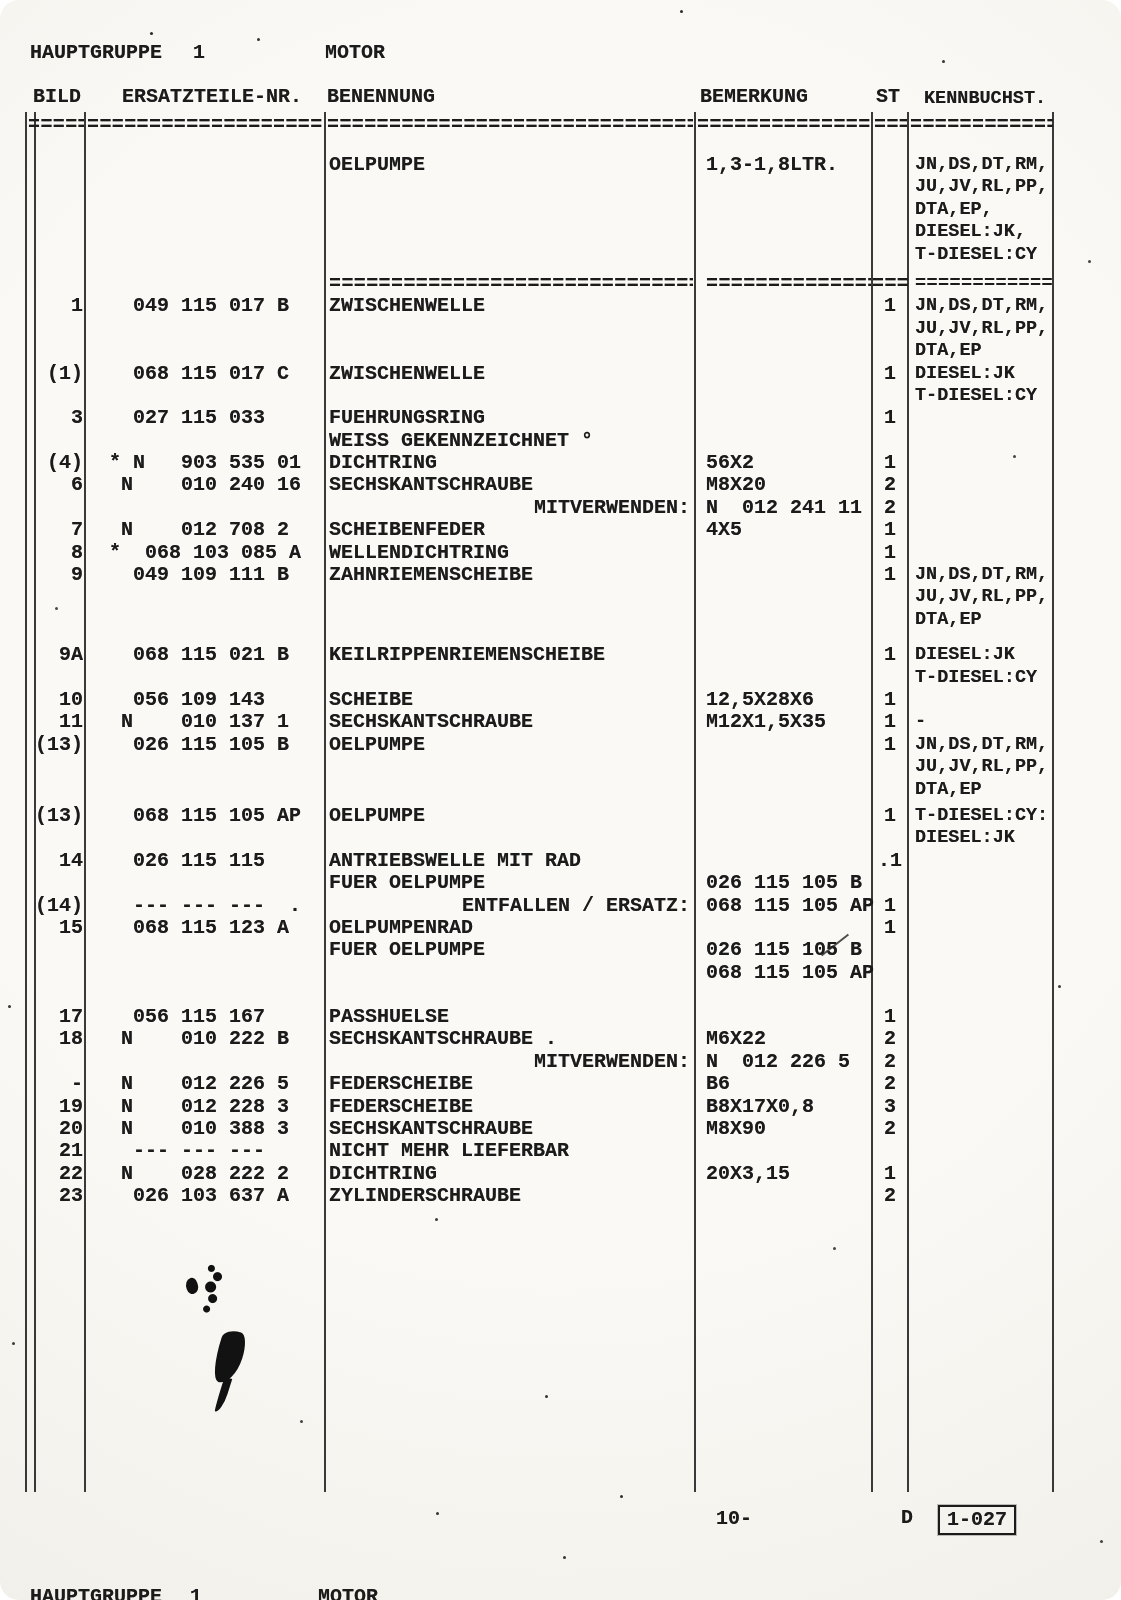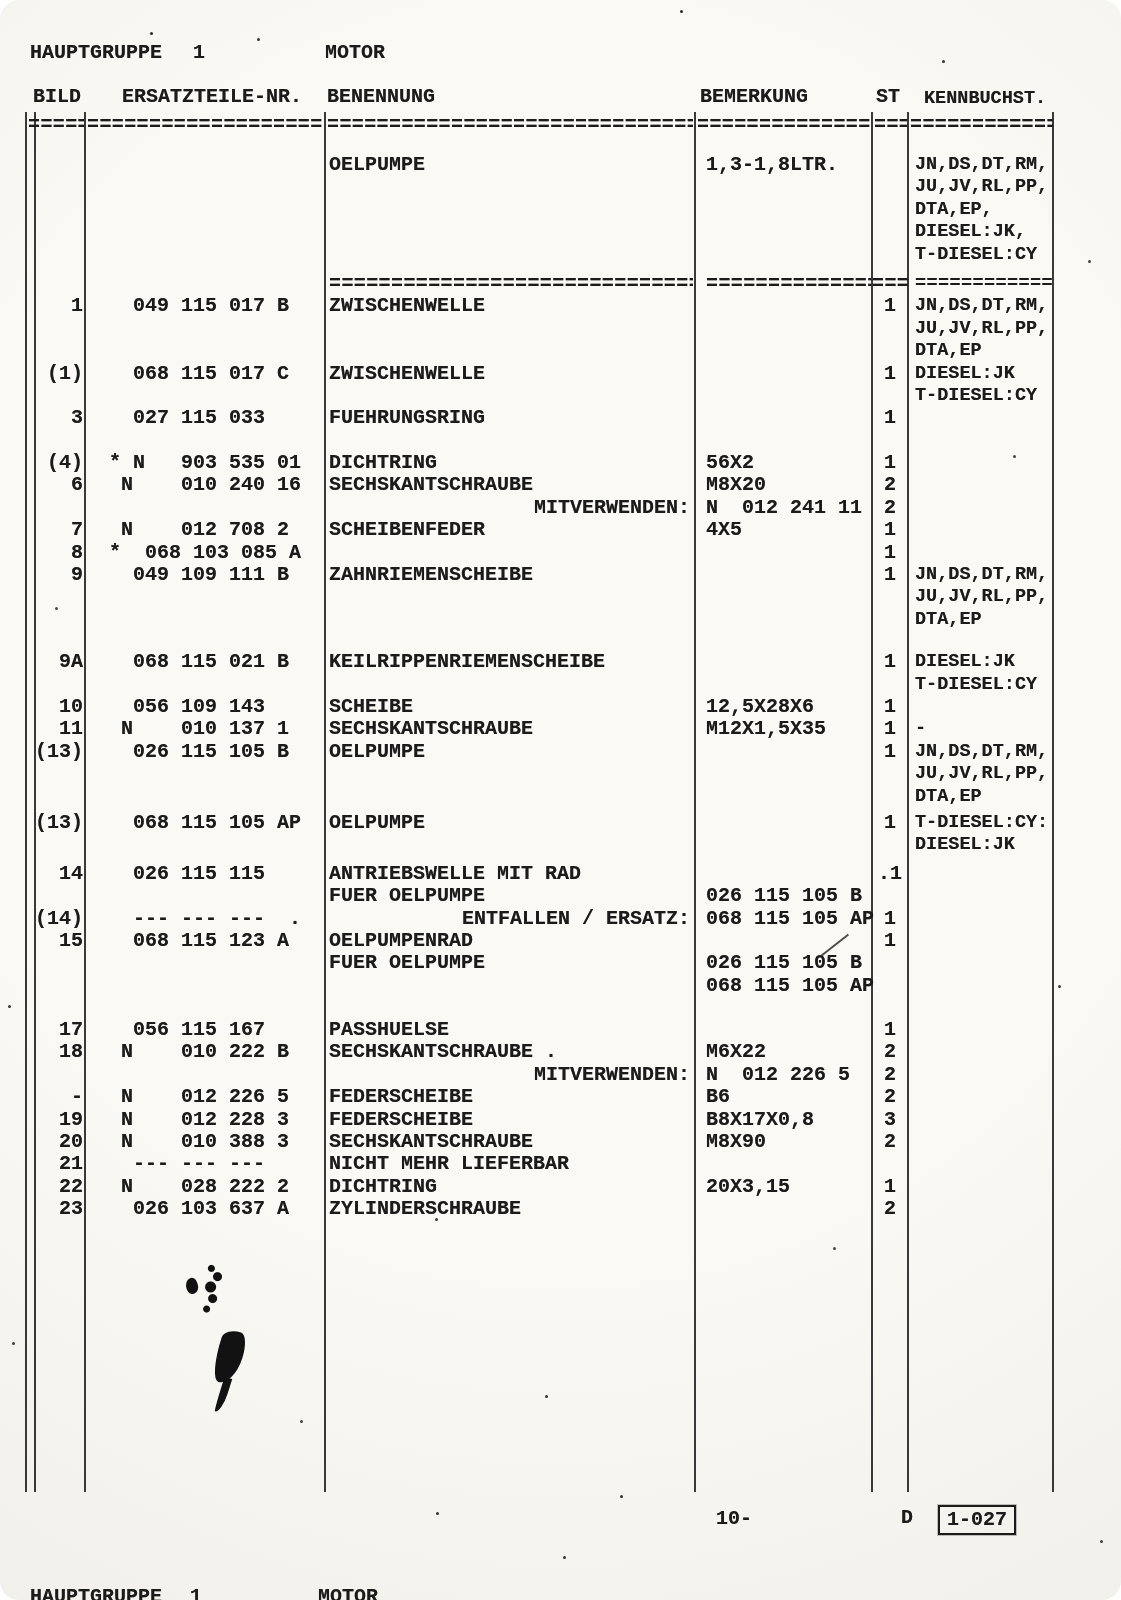--- a/index.html
+++ b/index.html
@@ -189,20 +189,21 @@
       <span class="bild">3</span>
       <span class="nr">   027 115 033</span>
       <span class="ben">FUEHRUNGSRING</span>
       <span class="bem"></span>
       <span class="st">1</span>
       <span class="kenn"></span>
     </div>
       <div class="row">
       <span class="bild"></span>
       <span class="nr"></span>
+      <span class="ben">WEISS GEKENNZEICHNET °</span>
       <span class="bem"></span>
       <span class="st"></span>
       <span class="kenn"></span>
     </div>
       <div class="row">
       <span class="bild">(4)</span>
       <span class="nr"> * N   903 535 01</span>
       <span class="ben">DICHTRING</span>
       <span class="bem">56X2</span>
       <span class="st">1</span>
@@ -228,20 +229,21 @@
       <span class="bild">7</span>
       <span class="nr">  N    012 708 2</span>
       <span class="ben">SCHEIBENFEDER</span>
       <span class="bem">4X5</span>
       <span class="st">1</span>
       <span class="kenn"></span>
     </div>
       <div class="row">
       <span class="bild">8</span>
       <span class="nr"> *  068 103 085 A</span>
+      <span class="ben">WELLENDICHTRING</span>
       <span class="bem"></span>
       <span class="st">1</span>
       <span class="kenn"></span>
     </div>
       <div class="row">
       <span class="bild">9</span>
       <span class="nr">   049 109 111 B</span>
       <span class="ben">ZAHNRIEMENSCHEIBE</span>
       <span class="bem"></span>
       <span class="st">1</span>
@@ -256,21 +258,21 @@
       <span class="kenn">JU,JV,RL,PP,</span>
     </div>
       <div class="row">
       <span class="bild"></span>
       <span class="nr"></span>
       <span class="ben"></span>
       <span class="bem"></span>
       <span class="st"></span>
       <span class="kenn">DTA,EP</span>
     </div>
-      <div class="row" style="margin-top: 20px;">
+      <div class="row" style="margin-top: 13px;">
       <span class="bild">9A</span>
       <span class="nr">   068 115 021 B</span>
       <span class="ben">KEILRIPPENRIEMENSCHEIBE</span>
       <span class="bem"></span>
       <span class="st">1</span>
       <span class="kenn">DIESEL:JK</span>
     </div>
       <div class="row">
       <span class="bild"></span>
       <span class="nr"></span>
@@ -328,21 +330,21 @@
       <span class="kenn">T-DIESEL:CY:</span>
     </div>
       <div class="row">
       <span class="bild"></span>
       <span class="nr"></span>
       <span class="ben"></span>
       <span class="bem"></span>
       <span class="st"></span>
       <span class="kenn">DIESEL:JK</span>
     </div>
-      <div class="row" style="margin-top: 6px;">
+      <div class="row" style="">
       <span class="bild">14</span>
       <span class="nr">   026 115 115</span>
       <span class="ben">ANTRIEBSWELLE MIT RAD</span>
       <span class="bem"></span>
       <span class="st">.1</span>
       <span class="kenn"></span>
     </div>
       <div class="row">
       <span class="bild"></span>
       <span class="nr"></span>

